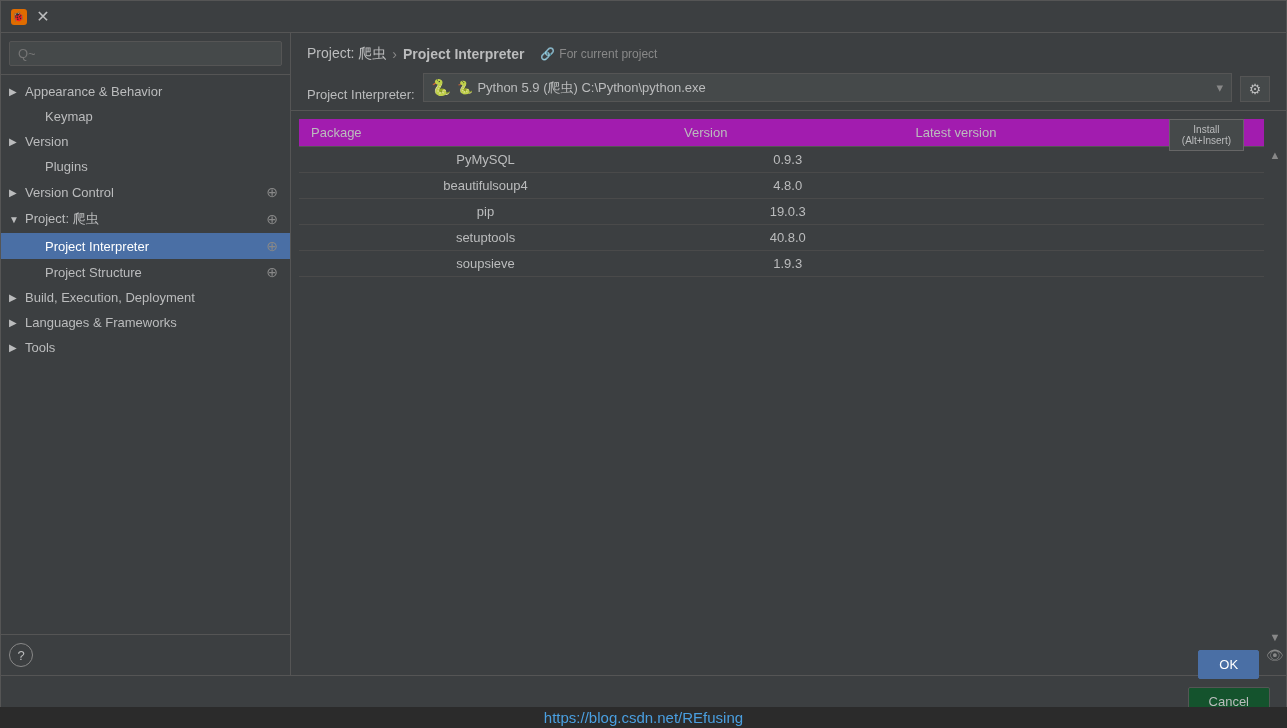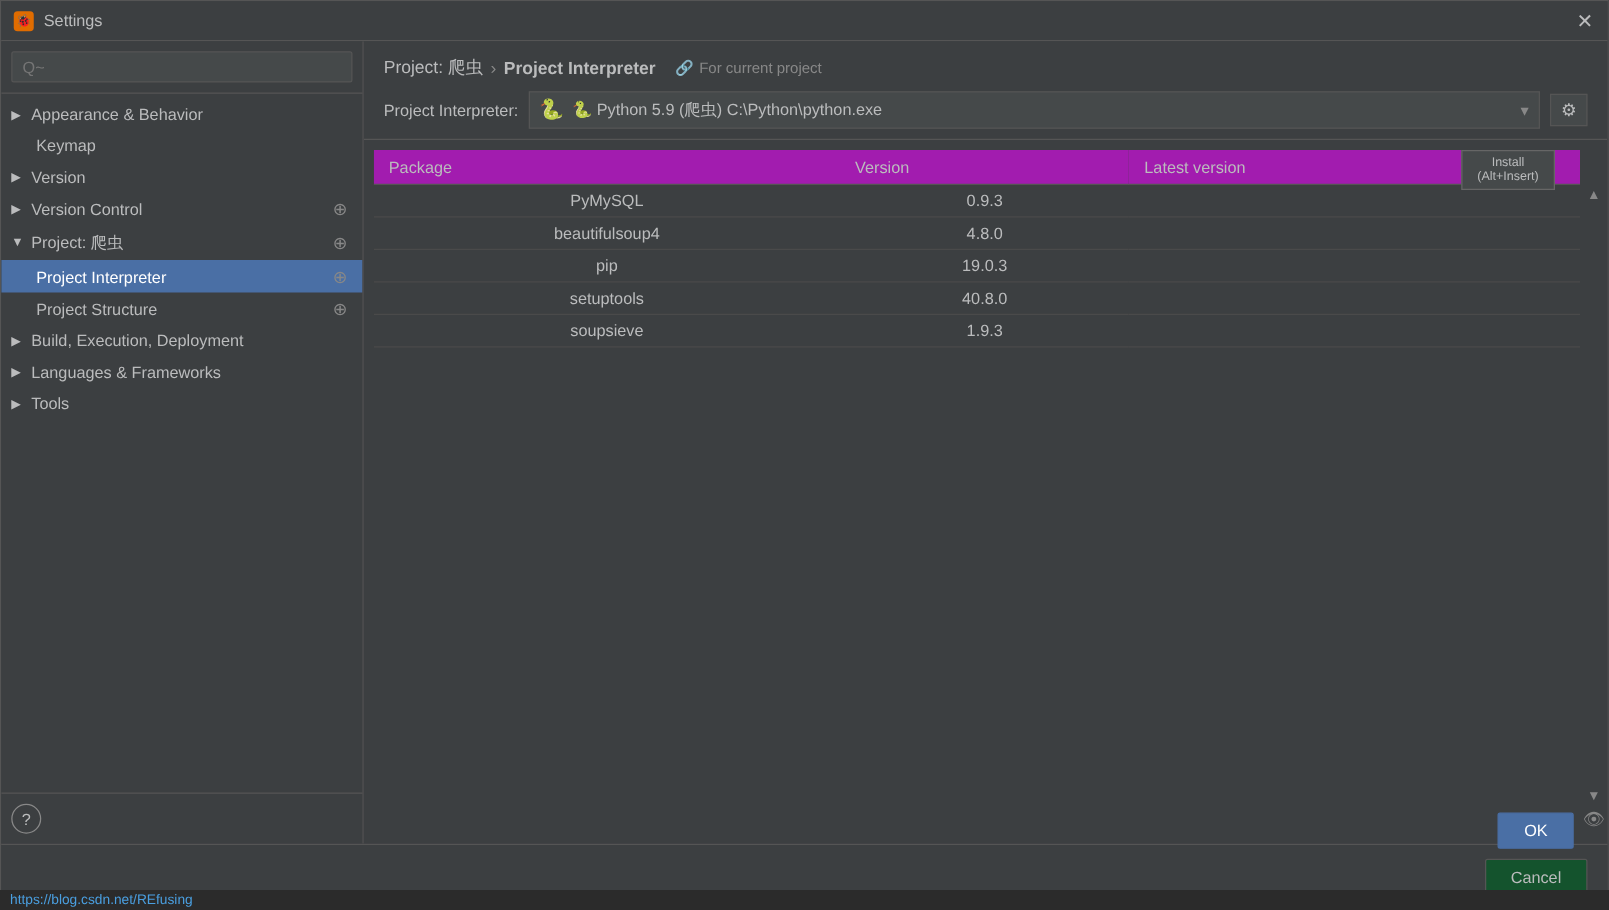--- a/index.html
+++ b/index.html
@@ -116,21 +116,21 @@
       color: #ffffff;
     }
 
     .nav-item .arrow {
       margin-right: 4px;
       font-size: 10px;
       width: 12px;
     }
 
     .nav-item .indent {
-      margin-left: 4px;
+      margin-left: 20px;
     }
 
     .nav-item .icon-badge {
       margin-left: auto;
       color: #888;
       font-size: 14px;
     }
 
     .sidebar-bottom {
       padding: 8px;
@@ -192,21 +192,21 @@
       margin-left: 16px;
       font-size: 12px;
       color: #888;
       display: flex;
       align-items: center;
       gap: 4px;
     }
 
     .interpreter-row {
       display: flex;
-      align-items: center;
+      align-items: flex-end;
       gap: 8px;
     }
 
     .interpreter-label {
       color: #bbbcbd;
       font-size: 13px;
       white-space: nowrap;
     }
 
     .interpreter-select {
@@ -327,23 +327,24 @@
     }
 
     
     .watermark {
       position: fixed;
       bottom: 0;
       left: 0;
       right: 0;
       background: #2b2b2b;
       padding: 2px 8px;
-      font-size: 11px;
+      font-size: 15px;
       color: #4a9fe0;
       z-index: 100;
+      text-align: center;
     }
 
     .install-btn-top {
       position: absolute;
       top: 0;
       right: 20px;
       background: #45494a;
       border: 1px solid #666;
       color: #bbbcbd;
       padding: 4px 12px;
@@ -351,21 +352,20 @@
       font-size: 10px;
     }
   </style>
 </head>
 <body>
 
 <div class="window">
 
   <div class="title-bar">
     <div class="title-bar-icon">🐞</div>
-    <span class="title-bar-text">Settings</span>
     <div class="title-bar-close">✕</div>
   </div>
 
   <div class="main-content">
 
     <div class="sidebar">
       <div class="search-box">
         <input class="search-input" type="text" placeholder="Q~" style="">
       </div>
 
@@ -380,20 +380,24 @@
         <div class="nav-item">
           <span class="arrow"></span>
           <span class="indent">Keymap</span>
         </div>
 
         <div class="nav-item">
           <span class="arrow">▶</span>
           <span>Version</span>
         </div>
 
+        <div class="nav-item">
+          <span class="arrow"></span>
+          <span class="indent">Plugins</span>
+        </div>
 
         <div class="nav-item">
           <span class="arrow">▶</span>
           <span>Version Control</span>
           <span class="icon-badge">⊕</span>
         </div>
 
         <div class="nav-item">
           <span class="arrow">▼</span>
           <span>Project: 爬虫</span>

